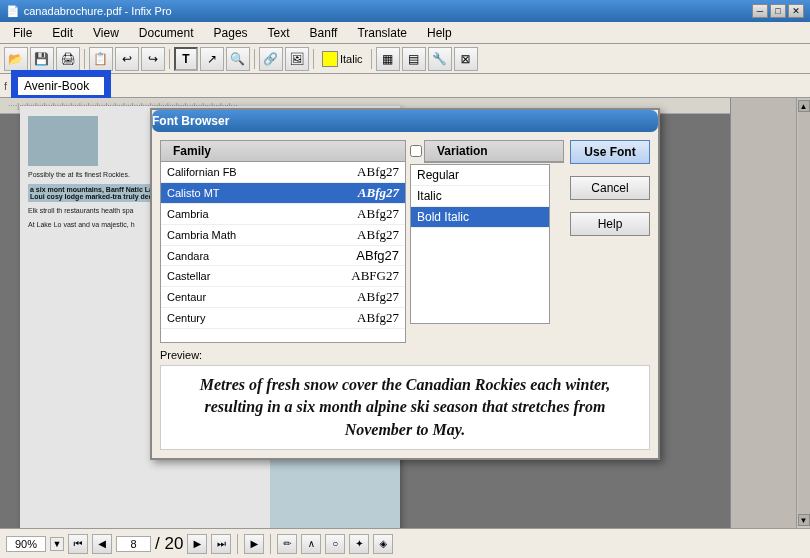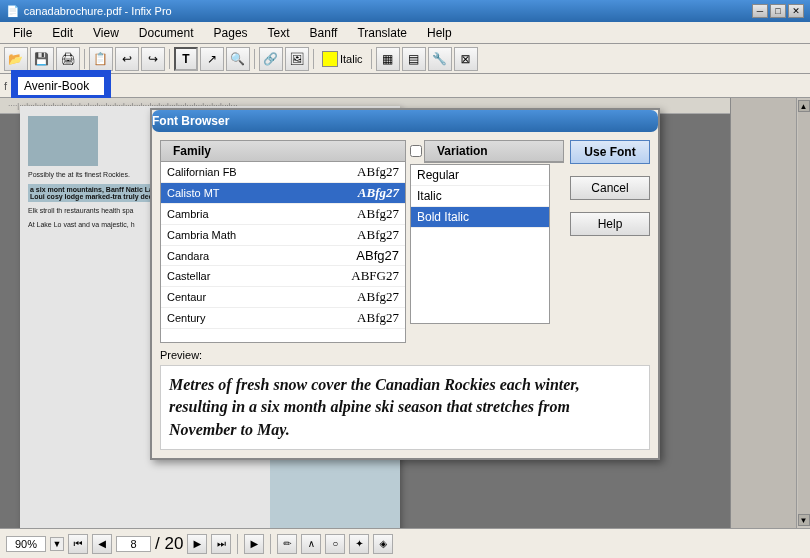--- a/index.html
+++ b/index.html
@@ -117,24 +117,24 @@
       padding: 0 6px;
       gap: 4px;
       position: absolute;
       bottom: 0;
       left: 0;
       right: 0;
     }
     .zoom-box {
       background: white;
       border: 1px solid #aaa;
-      padding: 1px 0;
+      padding: 1px 8px;
       font-size: 11px;
       width: 40px;
-      text-align: center;
+      text-align: left;
     }
     .nav-btn {
       width: 20px; height: 20px;
       background: linear-gradient(to bottom, #f8f8f8, #ddd);
       border: 1px solid #aaa;
       display: flex; align-items: center; justify-content: center;
       cursor: pointer; font-size: 10px;
     }
     .page-box {
       background: white;
@@ -258,20 +258,21 @@
       margin-top: 4px;
     }
     .preview-label { font-size: 11px; margin-bottom: 4px; }
     .preview-text {
       font-family: Georgia, serif;
       font-style: italic;
       font-weight: bold;
       font-size: 16px;
       line-height: 1.4;
       color: #111;
+      text-align: center;
     }
 
     
     .scroll-area::-webkit-scrollbar { width: 14px; }
     .scroll-area::-webkit-scrollbar-track { background: #e8e4dc; }
     .scroll-area::-webkit-scrollbar-thumb { background: #b0b0b0; border: 1px solid #999; }
 
     
     .doc-page {
       background: white;

